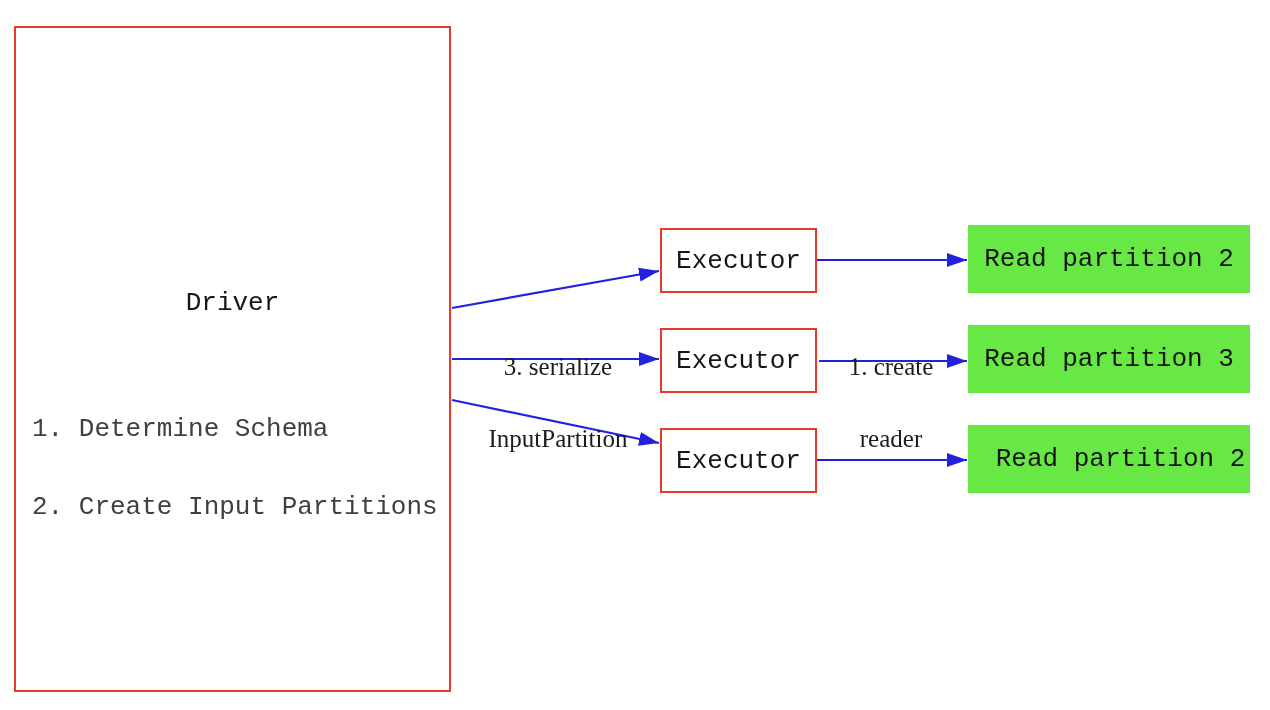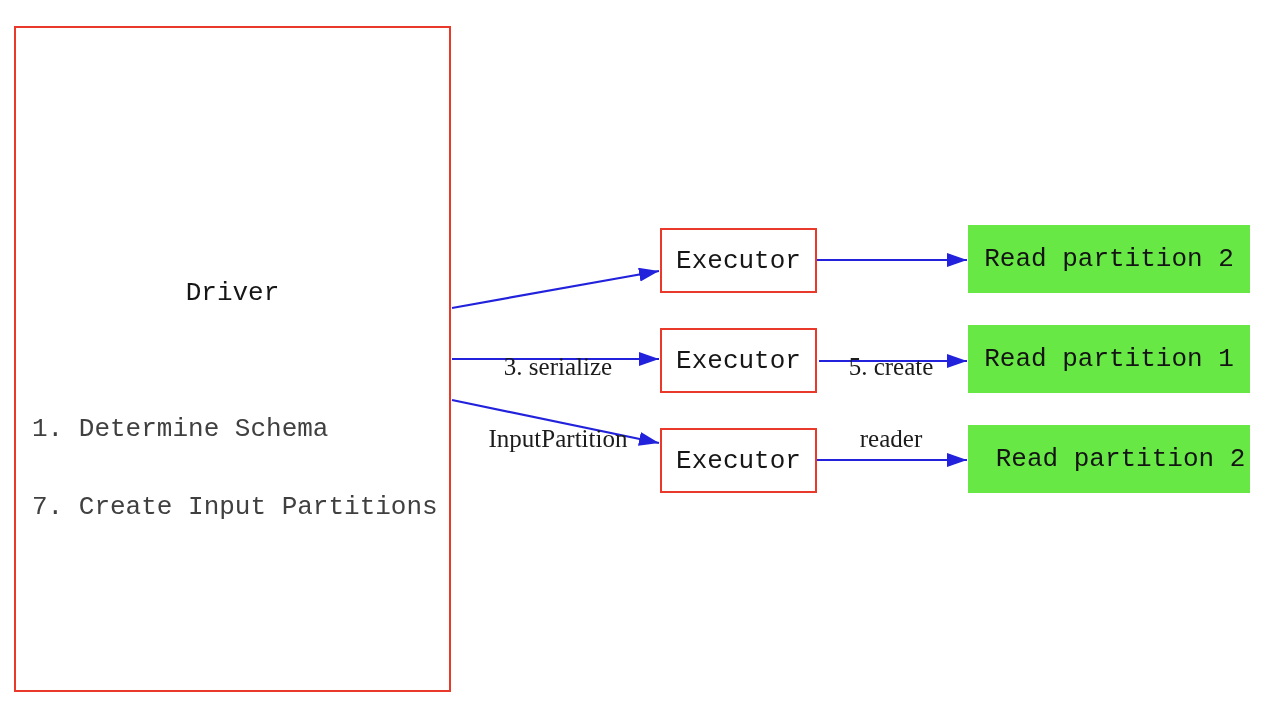--- a/index.html
+++ b/index.html
@@ -31,21 +31,21 @@
     left: 14px;
     top: 26px;
     width: 437px;
     height: 666px;
     border: 2px solid #e8392b;
     background: #ffffff;
   }
   .driver-title {
     position: absolute;
     left: 0;
-    top: 250px;
+    top: 260px;
     width: 100%;
     text-align: center;
     font-size: 26px;
     color: #161616;
     white-space: pre;
   }
   .driver-steps {
     position: absolute;
     left: 16px;
     top: 336px;
@@ -122,35 +122,35 @@
     <line x1="452" y1="400" x2="659" y2="443" stroke="#2222dd" stroke-width="2.2" marker-end="url(#arrowhead)"></line>
     <line x1="817" y1="260" x2="967" y2="260" stroke="#2222dd" stroke-width="2.2" marker-end="url(#arrowhead)"></line>
     <line x1="819" y1="361" x2="967" y2="361" stroke="#2222dd" stroke-width="2.2" marker-end="url(#arrowhead)"></line>
     <line x1="817" y1="460" x2="967" y2="460" stroke="#2222dd" stroke-width="2.2" marker-end="url(#arrowhead)"></line>
   </svg>
 
   <div class="box driver-box">
     <div class="driver-title">Driver</div>
     <div class="driver-steps">
       <div class="step">1. Determine Schema</div>
-      <div class="step">7. Create Input Partitions</div>
+      <div class="step">2. Create Input Partitions</div>
     </div>
   </div>
 
   <div class="box executor-box executor-1">Executor</div>
   <div class="box executor-box executor-2">Executor</div>
   <div class="box executor-box executor-3">Executor</div>
 
   <div class="box partition-box partition-1">Read partition 2</div>
-  <div class="box partition-box partition-2">Read partition 1</div>
+  <div class="box partition-box partition-2">Read partition 3</div>
   <div class="box partition-box partition-3">Read partition 2</div>
 
   <div class="edge-label edge-label-serialize">
     <div>3. serialize</div>
     <div>InputPartition</div>
   </div>
 
   <div class="edge-label edge-label-reader">
-    <div>5. create</div>
+    <div>1. create</div>
     <div>reader</div>
   </div>
 
 </div>
 
 </body></html>

